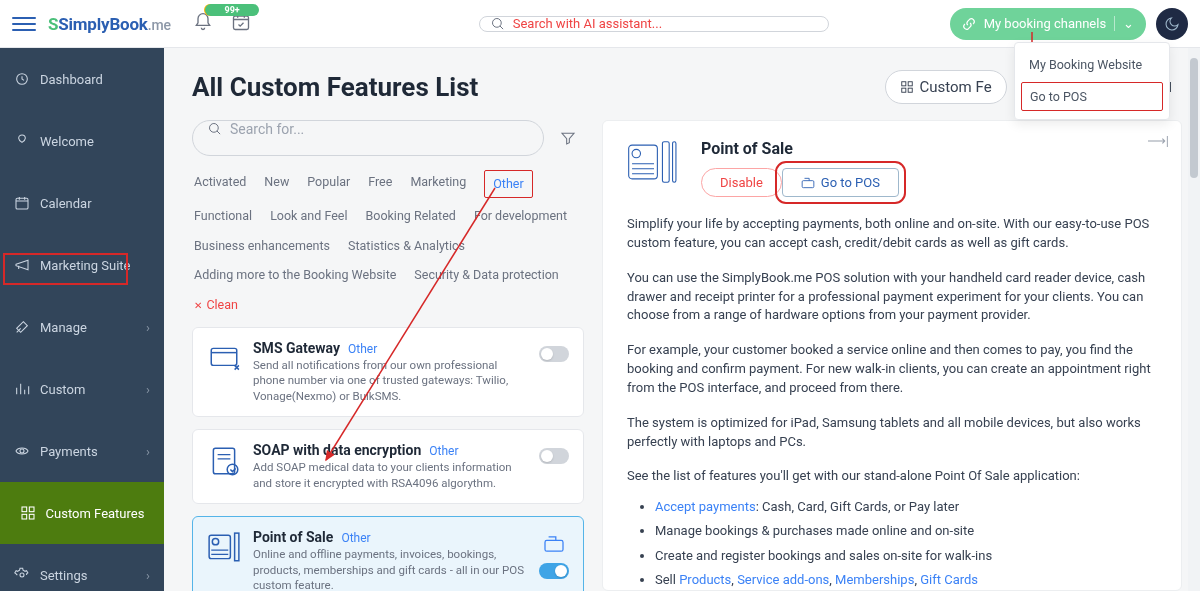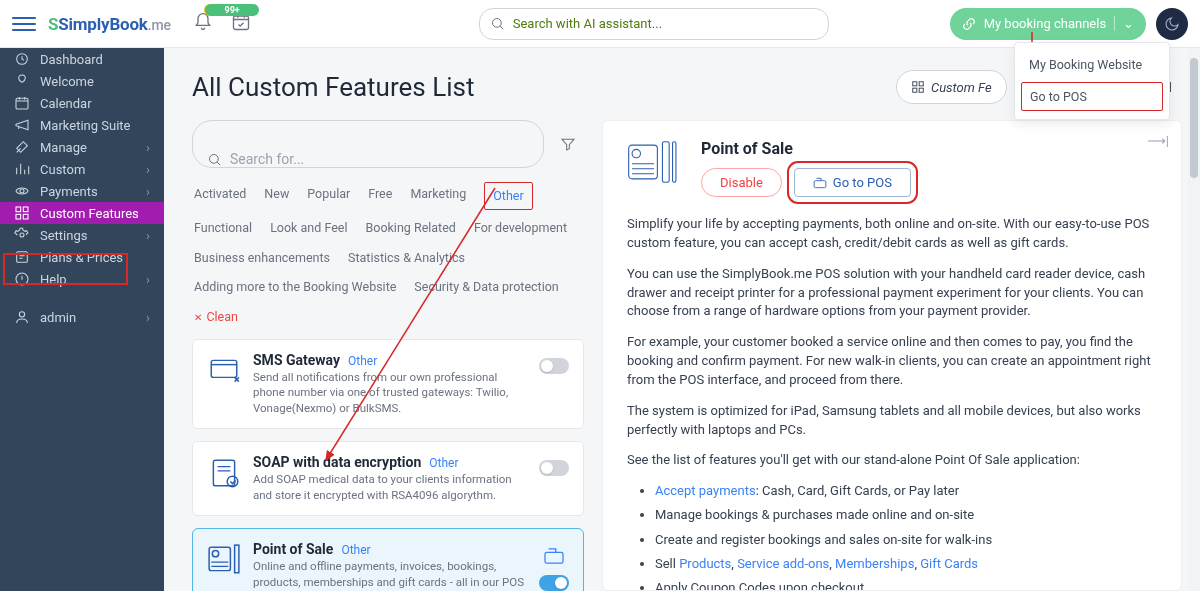--- a/index.html
+++ b/index.html
@@ -9,50 +9,50 @@
 .hamburger { width: 24px; height: 24px; display: flex; flex-direction: column; justify-content: center; gap: 4px; cursor: pointer; }
 .hamburger span { height: 2px; background: #2b5fb2; border-radius: 1px; }
 .logo { font-weight: 700; font-size: 17px; color: #2b5fb2; letter-spacing: -0.2px; margin-left: 4px; }
 .logo .me { color: #8c97a7; font-size: 14px; font-weight: 500; }
 .bell-wrap { position: relative; margin-left: 14px; }
 .bell-wrap .badge { position: absolute; top: -8px; right: -6px; background: #ffb400; color: #fff; font-size: 9px; font-weight: 700; padding: 1px 5px; border-radius: 8px; }
 .cal-check-wrap { position: relative; margin-left: 10px; }
 .cal-check-wrap .badge { position: absolute; top: -8px; right: -8px; background: #4bc07a; color: #fff; font-size: 9px; font-weight: 700; padding: 1px 19px; border-radius: 8px; }
 .icon-svg { width: 20px; height: 20px; stroke: #6b7280; fill: none; stroke-width: 1.6; }
 
-.search-top { flex: 0 0 auto; margin-left: 220px; width: 350px; height: 32px; border: 1px solid #d1d5db; border-radius: 14px; display: flex; align-items: center; padding: 0 10px; gap: 8px; color: #4d7c0f; font-size: 13px; }
+.search-top { flex: 0 0 auto; margin-left: 220px; width: 350px; height: 16px; border: 1px solid #d1d5db; border-radius: 14px; display: flex; align-items: center; padding: 0 10px; gap: 8px; color: #ef4444; font-size: 13px; }
 
 .top-right { margin-left: auto; display: flex; align-items: center; gap: 10px; }
 .btn-green { background: #6fd39a; color: #fff; border-radius: 18px; height: 32px; display: flex; align-items: center; padding: 0 12px; font-size: 13px; gap: 8px; cursor: pointer; }
 .btn-green .chev { border-left: 1px solid rgba(255,255,255,0.5); padding-left: 8px; }
 .avatar-moon { width: 32px; height: 32px; border-radius: 50%; background: #1f2a44; display: flex; align-items: center; justify-content: center; }
 
 .dropdown { position: absolute; right: 30px; top: 42px; width: 156px; background: #fff; border: 1px solid #e5e7eb; border-radius: 4px; box-shadow: 0 4px 12px rgba(0,0,0,.08); z-index: 50; padding: 6px 0; }
 .dropdown .dd-item { padding: 8px 14px; font-size: 12.5px; color: #4b5563; cursor: pointer; }
 .dropdown .dd-item.hi { border: 1.5px solid #d62828; margin: 2px 6px; border-radius: 2px; padding: 6px 8px; }
 
 .shell { display: flex; height: calc(591px - 48px); }
 
 .sidebar { width: 164px; background: #32455a; color: #cbd5e1; font-size: 13px; display: flex; flex-direction: column; }
-.sb-item { display: flex; align-items: center; gap: 10px; padding: 3px 14px; cursor: pointer; position: relative; }
-.sb-item.active { background: #a21caf; color: #fff; }
+.sb-item { display: flex; align-items: center; gap: 10px; padding: 23px 14px; cursor: pointer; position: relative; }
+.sb-item.active { background: #4d7c0f; color: #fff; justify-content: center; }
 .sb-item .chev-r { margin-left: auto; opacity: 0.55; }
 .sb-icon { width: 16px; height: 16px; stroke: currentColor; fill: none; stroke-width: 1.6; flex: 0 0 16px; }
 .sb-gap { height: 16px; }
 .sb-highlight-box { position: absolute; border: 2px solid #d62828; pointer-events: none; }
 
 .main { flex: 1; display: flex; flex-direction: column; overflow: hidden; }
 .title-row { display: flex; align-items: center; padding: 22px 28px 4px; gap: 12px; }
-.title-row h1 { font-size: 26px; font-weight: 400; color: #1f2937; }
-.title-chip { margin-left: auto; border: 1px solid #d1d5db; border-radius: 18px; height: 34px; display: flex; align-items: center; padding: 12px 14px; font-size: 13px; color: #374151; gap: 6px; background: #fff; font-style: italic; }
+.title-row h1 { font-size: 26px; font-weight: 700; color: #1f2937; }
+.title-chip { margin-left: auto; border: 1px solid #d1d5db; border-radius: 18px; height: 34px; display: flex; align-items: center; padding: 12px 14px; font-size: 15px; color: #374151; gap: 6px; background: #fff; }
 
 .columns { display: flex; gap: 18px; padding: 12px 18px 0 28px; flex: 1; overflow: hidden; }
 
 .col-left { width: 392px; display: flex; flex-direction: column; }
-.search-box { border: 1px solid #d1d5db; border-radius: 20px; height: 48px; display: flex; align-items: flex-end; padding: 0 14px; gap: 8px; color: #9ca3af; font-size: 14px; }
+.search-box { border: 1px solid #d1d5db; border-radius: 20px; height: 36px; display: flex; align-items: flex-start; padding: 0 14px; gap: 8px; color: #9ca3af; font-size: 14px; }
 .filter-ico { margin-left: 8px; width: 32px; display: flex; justify-content: center; }
 .search-row { display: flex; align-items: center; margin-bottom: 10px; }
 
 .filter-tabs { display: flex; flex-wrap: wrap; gap: 6px 18px; font-size: 12.5px; color: #6b7280; padding: 4px 2px 10px; line-height: 1.9; }
 .filter-tabs .ft { cursor: pointer; }
 .filter-tabs .ft.other { color: #3b82f6; border: 1.5px solid #d62828; padding: 1px 8px; border-radius: 2px; }
 .filter-tabs .ft.clean { color: #ef4444; }
 .filter-tabs .ft.clean::before { content: "✕"; margin-right: 4px; font-size: 10px; }
 
 .feature-list { display: flex; flex-direction: column; gap: 4px; overflow-y: auto; }
@@ -68,27 +68,27 @@
 .toggle { width: 30px; height: 16px; border-radius: 10px; background: #d1d5db; position: relative; cursor: pointer; }
 .toggle .knob { width: 12px; height: 12px; background: #fff; border-radius: 50%; position: absolute; top: 2px; left: 2px; box-shadow: 0 1px 2px rgba(0,0,0,.15); }
 .toggle.on { background: #3fa4e6; }
 .toggle.on .knob { left: 16px; }
 .pos-small { width: 22px; height: 18px; stroke: #3b82f6; fill: none; stroke-width: 1.4; }
 
 .col-right { flex: 1; background: #fff; border: 1px solid #eceef0; border-radius: 6px; padding: 18px 24px; overflow-y: auto; font-size: 13px; color: #374151; position: relative; }
 .detail-head { display: flex; align-items: flex-start; gap: 20px; margin-bottom: 18px; }
 .detail-icon { width: 54px; height: 46px; stroke: #2b5fb2; fill: none; stroke-width: 1.3; }
 .detail-title { font-size: 16px; font-weight: 700; color: #1f2937; margin-bottom: 10px; }
-.detail-actions { display: flex; gap: 12px; align-items: center; }
+.detail-actions { display: flex; gap: 0; align-items: center; }
 .btn-outline-red { border: 1px solid #fca5a5; color: #ef4444; background: #fff; border-radius: 18px; padding: 6px 18px; font-size: 13px; cursor: pointer; }
 .btn-goto { border: 1px solid #9fb8cc; color: #2b5fb2; background: #fff; border-radius: 18px; padding: 6px 18px; font-size: 13px; cursor: pointer; display: flex; align-items: center; gap: 6px; }
 .hi-red { outline: 2px solid #d62828; outline-offset: 5px; border-radius: 4px; }
 .expand-arrow { position: absolute; right: 12px; top: 12px; color: #9ca3af; cursor: pointer; }
 
-.col-right p { margin-bottom: 12px; line-height: 1.45; }
+.col-right p { margin-bottom: 12px; line-height: 1.45; margin-top: 16px; }
 .col-right ul { padding-left: 28px; margin-top: 6px; }
 .col-right li { margin-bottom: 6px; line-height: 1.4; }
 .link { color: #3b82f6; }
 
 .arrow-svg { position: absolute; pointer-events: none; z-index: 40; }
 
 .scrollbar-fake { position: absolute; right: 0; top: 48px; width: 12px; height: 543px; background: #f1f3f5; }
 .scrollbar-fake .thumb { position: absolute; left: 2px; width: 8px; background: #c3c9d0; border-radius: 4px; top: 10px; height: 120px; }
 </style>
 </head>

